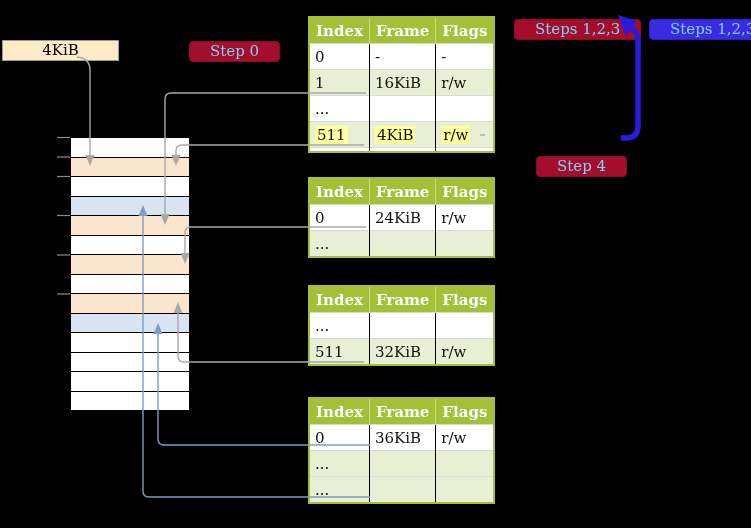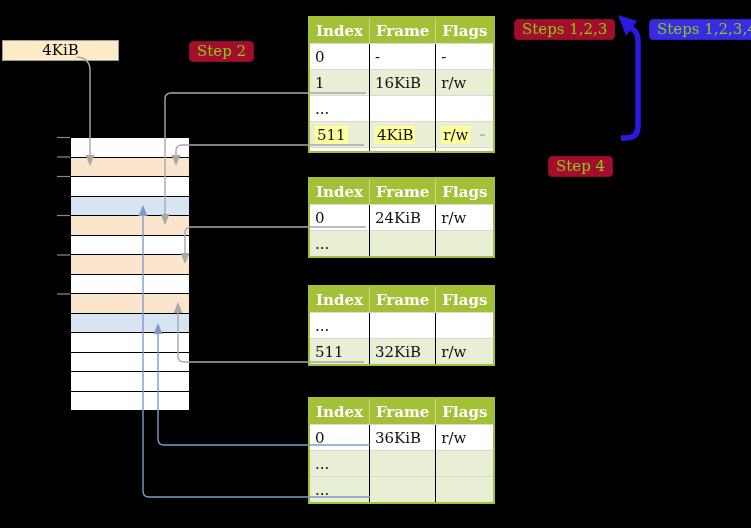--- a/index.html
+++ b/index.html
@@ -8,29 +8,29 @@
     overflow:hidden;font-family:"DejaVu Serif",serif;
   }
   
   .mem-label{
     position:absolute;left:2px;top:40px;width:117px;height:21px;
     background:#fdeac6;border:1px solid #9a9a9a;box-sizing:border-box;
     color:#000;font-size:15px;line-height:19px;text-align:center;
   }
   
   .badge{
-    position:absolute;height:19px;line-height:19px;padding:0 7px;
-    border-radius:4px;color:#84cc16;font-size:15px;white-space:nowrap;
+    position:absolute;height:19px;line-height:19px;padding:0 20px;
+    border-radius:4px;color:#7dd3fc;font-size:15px;white-space:nowrap;
   }
   .badge.red{background:#a50d2d;border:1px solid #8c0b26;}
   .badge.blue{background:#3a2ae4;border:1px solid #2f21c4;}
   #badge-step0{left:189px;top:41px;}
   #badge-steps123{left:514px;top:19px;}
   #badge-steps1234{left:649px;top:19px;}
-  #badge-step4{left:548px;top:156px;}
+  #badge-step4{left:536px;top:156px;}
   
   #memory{
     position:absolute;left:70px;top:137px;width:120px;height:274px;
     background:#fff;border:1px solid #000;box-sizing:border-box;
     display:flex;flex-direction:column;
   }
   .mrow{flex:1;border-bottom:1px solid #000;}
   .mrow:last-child{border-bottom:none;}
   .mrow[data-color="white"]{background:#ffffff;}
   .mrow[data-color="orange"]{background:#fce5cd;}
@@ -60,21 +60,21 @@
   
   #overlay{position:absolute;left:0;top:0;width:751px;height:528px;pointer-events:none;}
 </style>
 </head>
 <body>
 
 <div id="canvas">
 
   <div class="mem-label">4KiB</div>
 
-  <div id="badge-step0" class="badge red">Step 2</div>
+  <div id="badge-step0" class="badge red">Step 0</div>
   <div id="badge-steps123" class="badge red">Steps 1,2,3</div>
   <div id="badge-steps1234" class="badge blue">Steps 1,2,3,4</div>
   <div id="badge-step4" class="badge red">Step 4</div>
 
   <div id="memory">
     <div class="mrow" data-color="white"></div>
     <div class="mrow" data-color="orange"></div>
     <div class="mrow" data-color="white"></div>
     <div class="mrow" data-color="blue"></div>
     <div class="mrow" data-color="orange"></div>

